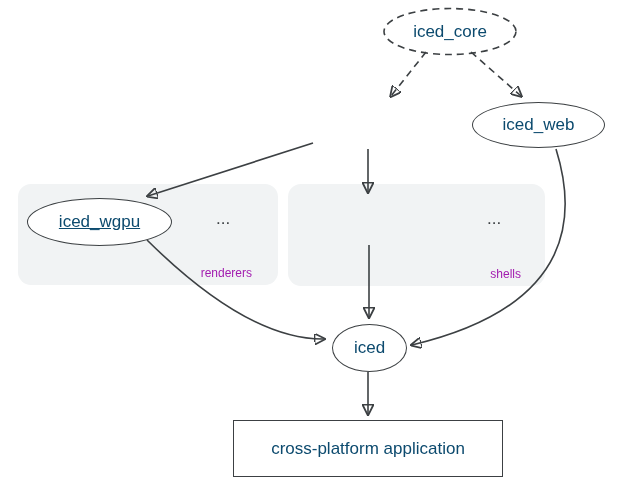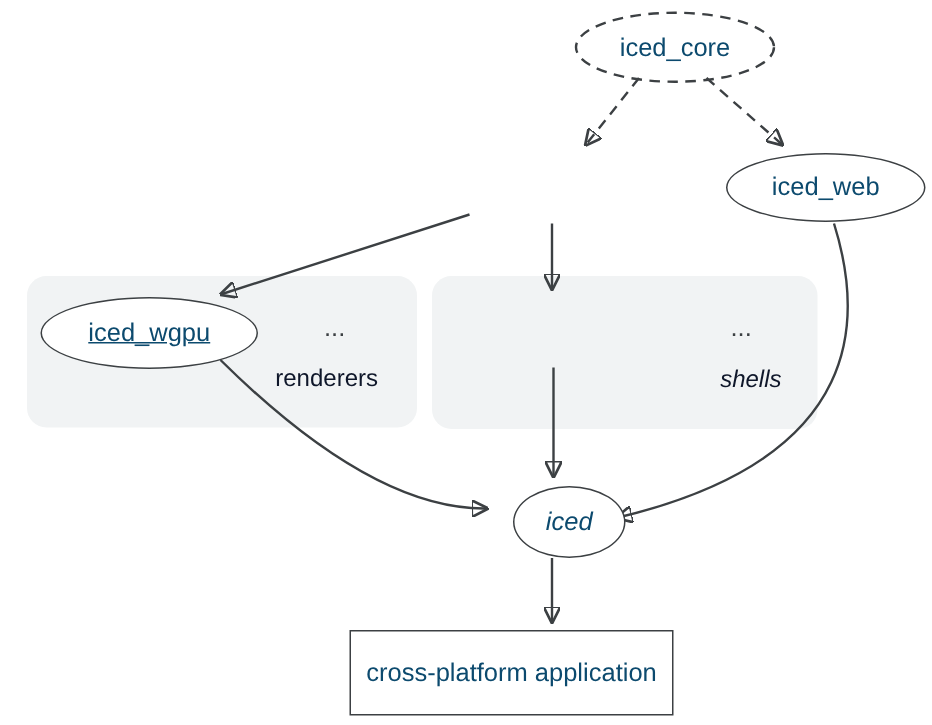--- a/index.html
+++ b/index.html
@@ -27,26 +27,26 @@
   .dots {
     position: absolute;
     color: #3c4043;
     font-size: 17px;
     line-height: 17px;
   }
   .group-renderers .dots { left: 198px; top: 26px; }
   .group-shells   .dots { left: 199px; top: 26px; }
   .group-label {
     position: absolute;
-    color: #0f172a;
-    font-size: 16px;
-    bottom: 23px;
+    color: #a21caf;
+    font-size: 12px;
+    bottom: 5px;
   }
   .group-renderers .group-label { right: 26px; }
-  .group-shells    .group-label { right: 24px; font-style: italic; }
+  .group-shells    .group-label { right: 24px; }
   
   svg.edges {
     position: absolute;
     left: 0; top: 0;
     width: 621px;
     height: 483px;
     z-index: 2;
   }
   svg.edges path, svg.edges ellipse { fill: none; stroke: #3c4043; stroke-width: 1.6; }
   svg.edges path.dashed { stroke-dasharray: 7 5; }
@@ -66,25 +66,25 @@
   }
   .node.ellipse {
     border: 1.6px solid #3c4043;
     border-radius: 50%;
   }
   .node.borderless { border: none; background: transparent; }
   .node.rect { border: 1.8px solid #3c4043; border-radius: 0; }
 
   .n-core   { left: 383px; top: 8px;   width: 134px; height: 47px; }
   .n-native { left: 292px; top: 101px; width: 153px; height: 48px; }
-  .n-web    { left: 484px; top: 102px; width: 133px; height: 46px; }
+  .n-web    { left: 472px; top: 102px; width: 133px; height: 46px; }
   .n-wgpu   { left: 27px;  top: 198px; width: 145px; height: 48px; text-decoration: underline; }
   .n-winit  { left: 298px; top: 198px; width: 142px; height: 47px; }
-  .n-iced   { left: 342px; top: 324px; width: 75px;  height: 48px; font-style: italic; }
-  .n-app    { left: 233px; top: 420px; width: 216px; height: 57px; }
+  .n-iced   { left: 332px; top: 324px; width: 75px;  height: 48px; }
+  .n-app    { left: 233px; top: 420px; width: 270px; height: 57px; }
 </style>
 </head>
 <body>
 
 <div class="canvas">
 
   <div class="group group-renderers">
     <span class="dots">...</span>
     <span class="group-label">renderers</span>
   </div>

